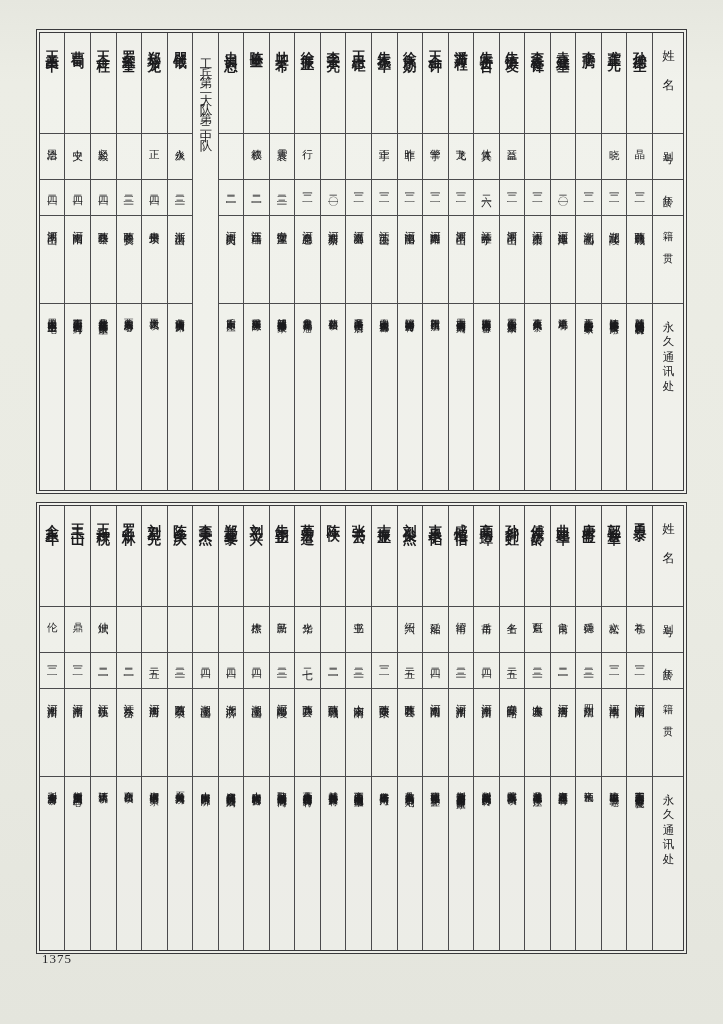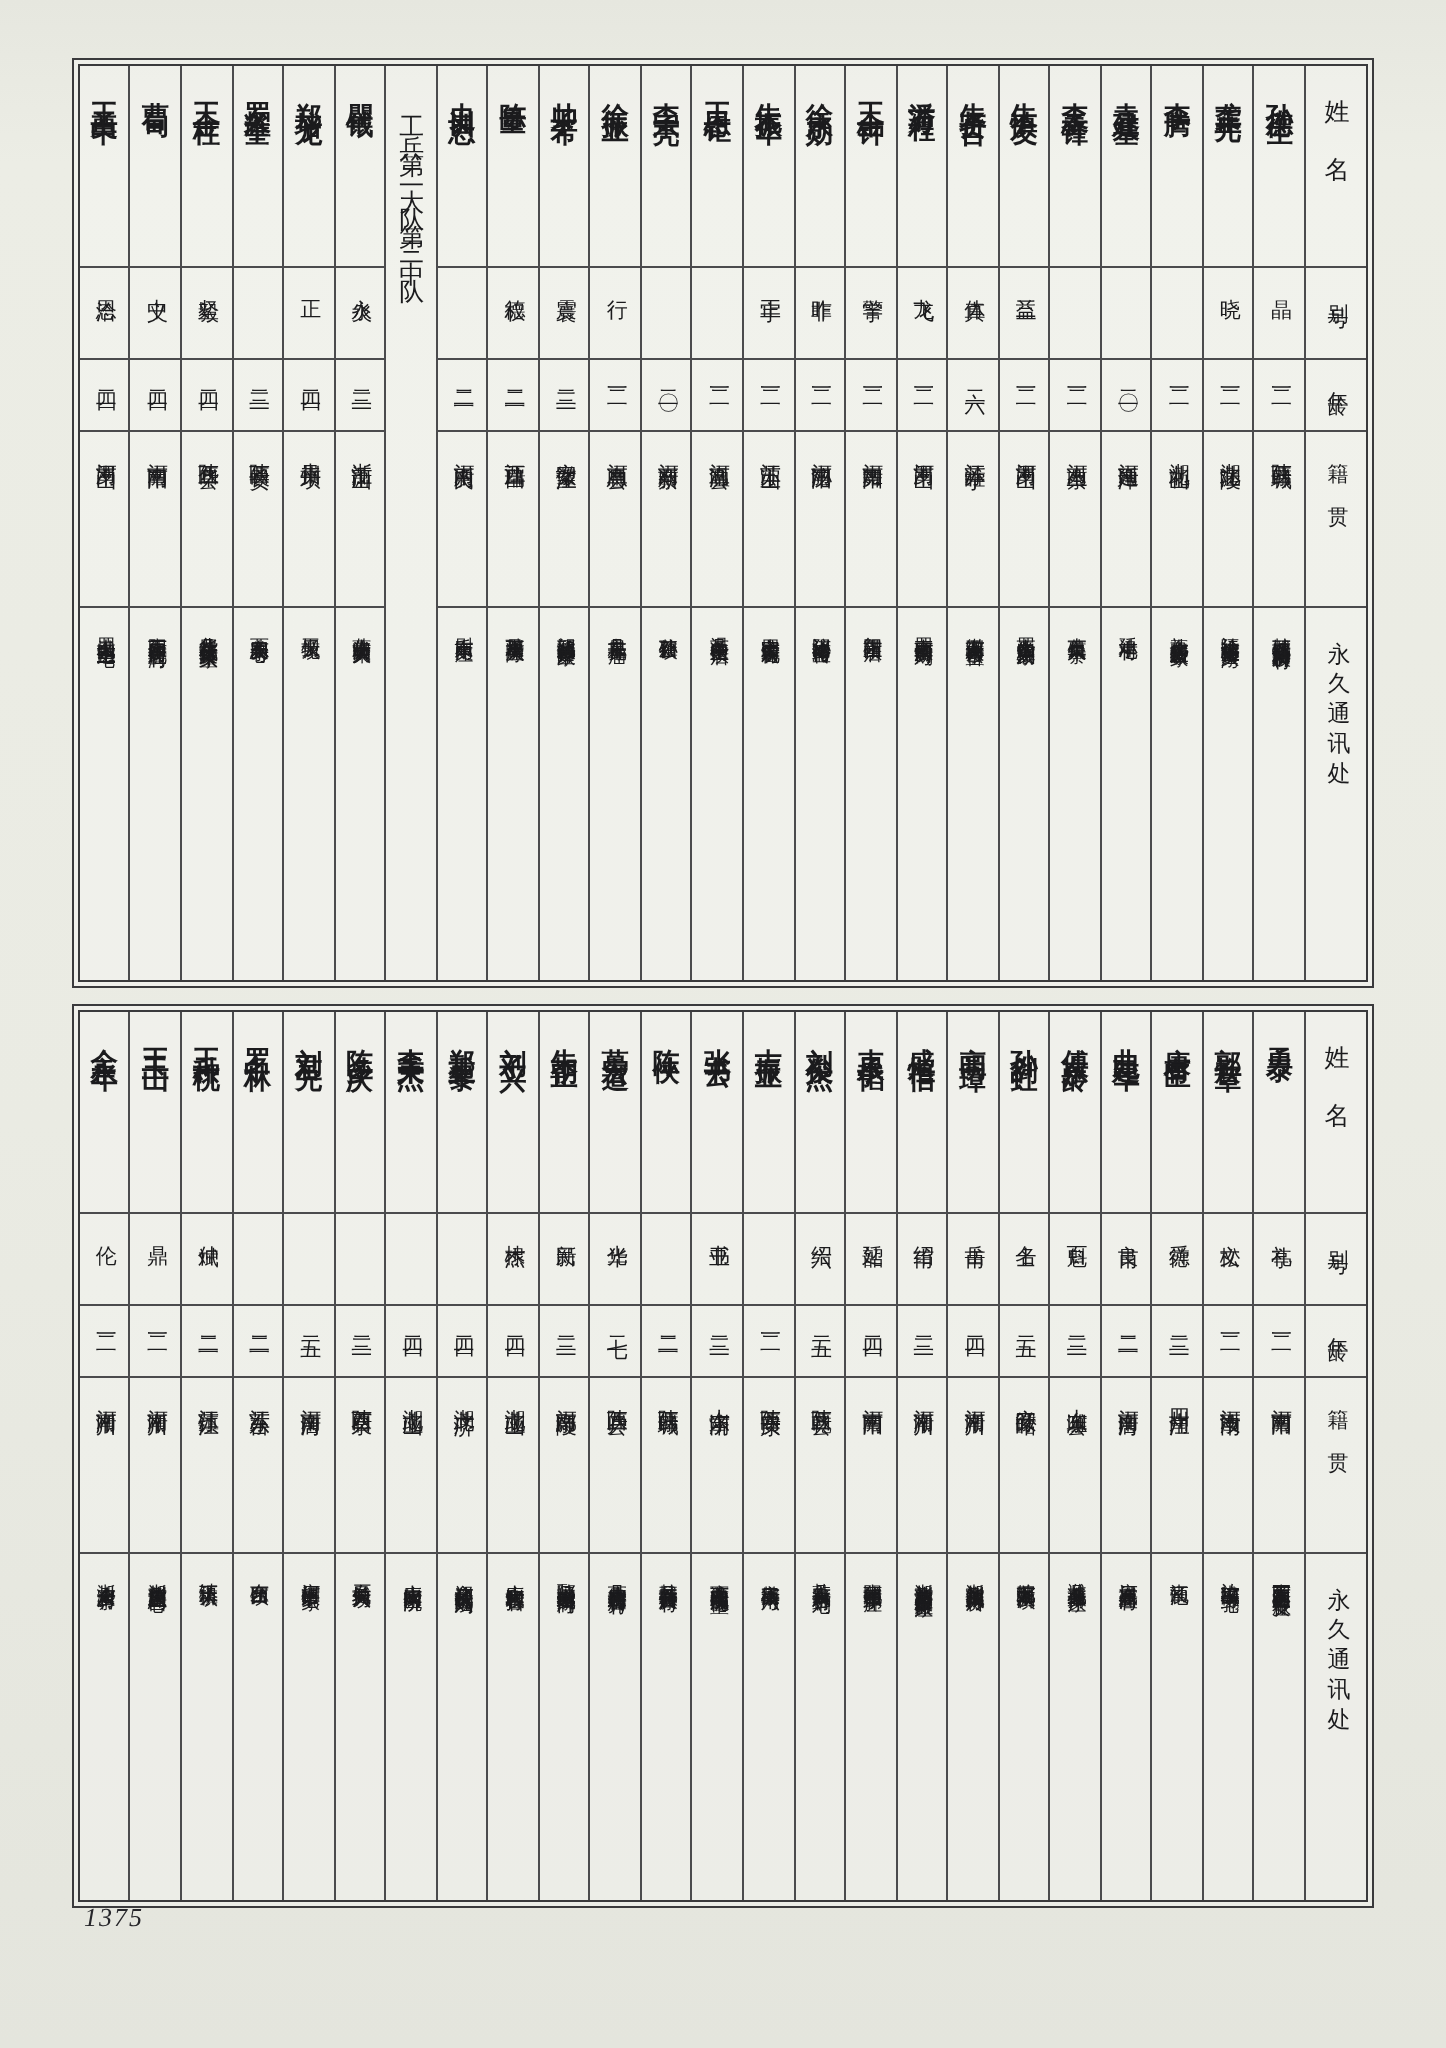--- a/index.html
+++ b/index.html
@@ -39,21 +39,20 @@
   .table.top .r-addr .vtext{max-height:170px;}
   .header .r-name .vtext{font-size:12.5px;font-weight:normal;letter-spacing:28px;}
   .header .r-alias .vtext{letter-spacing:3px;padding-top:2px;}
   .header .r-age .vtext{letter-spacing:2px;}
   .header .r-native .vtext{letter-spacing:22px;}
   .header .r-addr .vtext{font-size:11.5px;letter-spacing:15px;max-height:none;line-height:normal;}
   .unit-text{font-size:12.5px;letter-spacing:9px;padding-top:8px;}
   .page-number{
     position:absolute;left:42px;top:951px;font-size:13px;letter-spacing:1px;color:#26262a;
     font-family:"Liberation Serif","DejaVu Serif",serif;
-    font-style:italic;
   }
 </style>
 </head>
 <body>
 
 <div class="page">
   <div class="tables">
     <div class="table top">
         <div class="col header">
           <div class="cell r-name">

